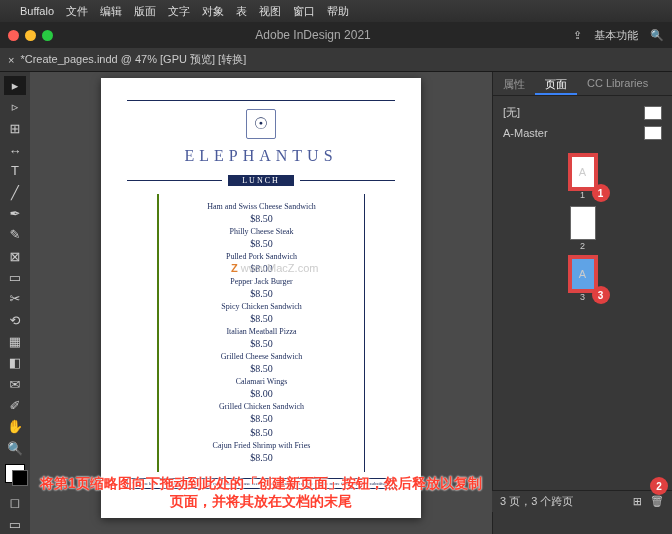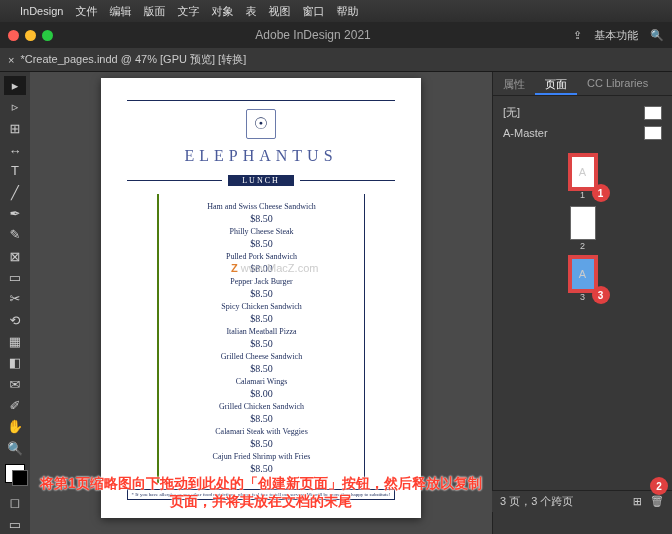--- a/index.html
+++ b/index.html
@@ -51,21 +51,21 @@
 .pnum{text-align:center;color:#ccc;font-size:9px;margin-top:1px}
 .badge{position:absolute;width:18px;height:18px;border-radius:50%;background:#e04040;color:#fff;display:flex;align-items:center;justify-content:center;font-size:10px;font-weight:bold}
 .panel-foot{position:absolute;bottom:22px;right:0;width:180px;height:22px;background:#383838;border-top:1px solid #222;display:flex;align-items:center;justify-content:space-between;padding:0 8px}
 .instruction{position:absolute;bottom:24px;left:40px;right:190px;text-align:center;font-size:14px;color:#ff4030;font-weight:bold;text-shadow:0 0 2px #fff,0 0 2px #fff;line-height:1.3}
 </style>
 </head>
 <body>
 
 <div class="menubar">
   <span class="apple"></span>
-  <span>InDesign</span>
+  <span>Buffalo</span>
   <span>文件</span>
   <span>编辑</span>
   <span>版面</span>
   <span>文字</span>
   <span>对象</span>
   <span>表</span>
   <span>视图</span>
   <span>窗口</span>
   <span>帮助</span>
 </div>
@@ -134,21 +134,20 @@
           <div class="mi">Spicy Chicken Sandwich</div>
           <div class="price">$8.50</div>
           <div class="mi">Italian Meatball Pizza</div>
           <div class="price">$8.50</div>
           <div class="mi">Grilled Cheese Sandwich</div>
           <div class="price">$8.50</div>
           <div class="mi">Calamari Wings</div>
           <div class="price">$8.00</div>
           <div class="mi">Grilled Chicken Sandwich</div>
           <div class="price">$8.50</div>
-          <div class="mi">Calamari Steak with Veggies</div>
           <div class="price">$8.50</div>
           <div class="mi">Cajun Fried Shrimp with Fries</div>
           <div class="price">$8.50</div>
         </div>
       <div class="foot">* If you have allergies or any other food restrictions, please feel free to tell our servers. We will be more than happy to substitute!</div>
     </div>
     <div class="watermark"><span class="wm-z">Z</span> <span>www.MacZ.com</span></div>
   </div>
 
   <div class="panel">

